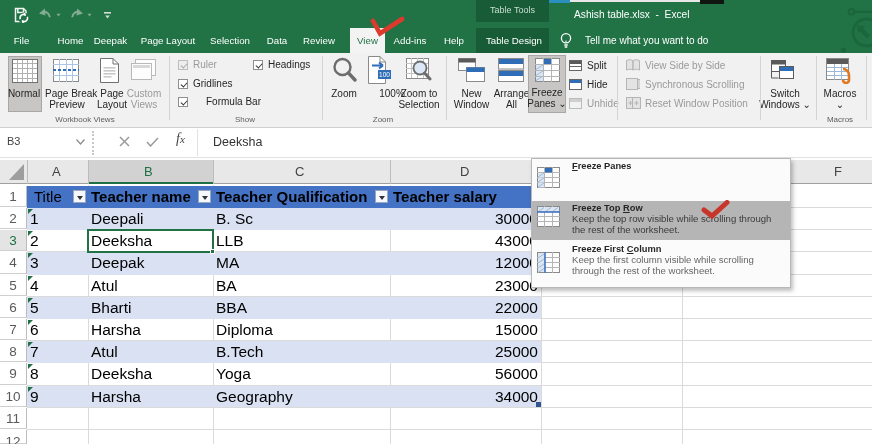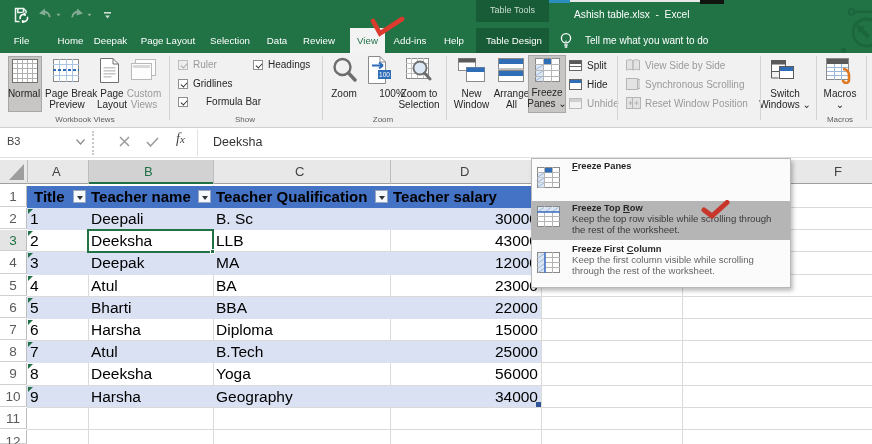--- a/index.html
+++ b/index.html
@@ -357,21 +357,21 @@
   <div class="rownum" style="top:252px;height:22px;line-height:22px">4</div>
   <div class="rownum" style="top:275px;height:21px;line-height:21px">5</div>
   <div class="rownum" style="top:297px;height:21px;line-height:21px">6</div>
   <div class="rownum" style="top:319px;height:21px;line-height:21px">7</div>
   <div class="rownum" style="top:341px;height:21px;line-height:21px">8</div>
   <div class="rownum" style="top:363px;height:22px;line-height:22px">9</div>
   <div class="rownum" style="top:386px;height:21px;line-height:21px">10</div>
   <div class="rownum" style="top:408px;height:21px;line-height:21px">11</div>
   <div class="rownum" style="top:430px;height:14px;line-height:24px">12</div>
 
-  <div class="abs" style="top:186px;left:34px;height:22px;line-height:22px;font-size:15px;font-weight:bold;white-space:nowrap">Title</div>
+  <div class="abs" style="top:186px;left:34px;height:22px;line-height:22px;font-size:15px;font-weight:normal;white-space:nowrap">Title</div>
   <div class="abs" style="top:186px;left:91px;height:22px;line-height:22px;font-size:15px;font-weight:bold;white-space:nowrap">Teacher name</div>
   <div class="abs" style="top:186px;left:216px;height:22px;line-height:22px;font-size:15px;font-weight:bold;white-space:nowrap">Teacher Qualification</div>
   <div class="abs" style="top:186px;left:393px;height:18px;line-height:22px;font-size:15px;font-weight:bold;white-space:nowrap">Teacher salary</div>
 
   <div class="fbtn" style="left:73px"></div>
   <div class="fbtn" style="left:198px"></div>
   <div class="fbtn" style="left:375px"></div>
 
   <div class="drow" style="top:208px">
       <span class="ca">1</span>

